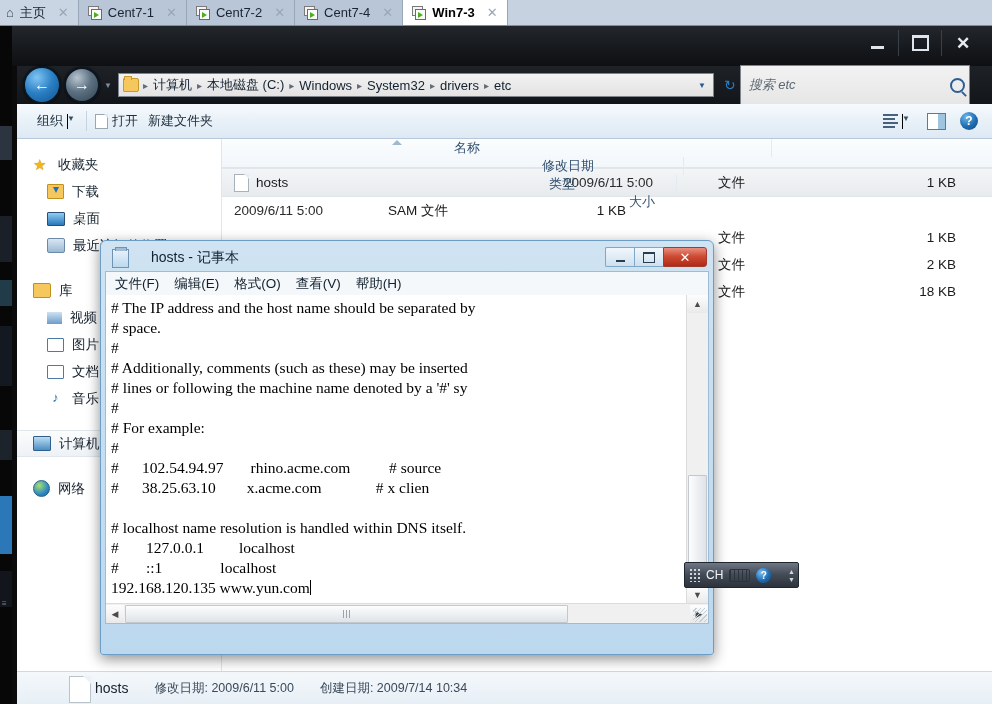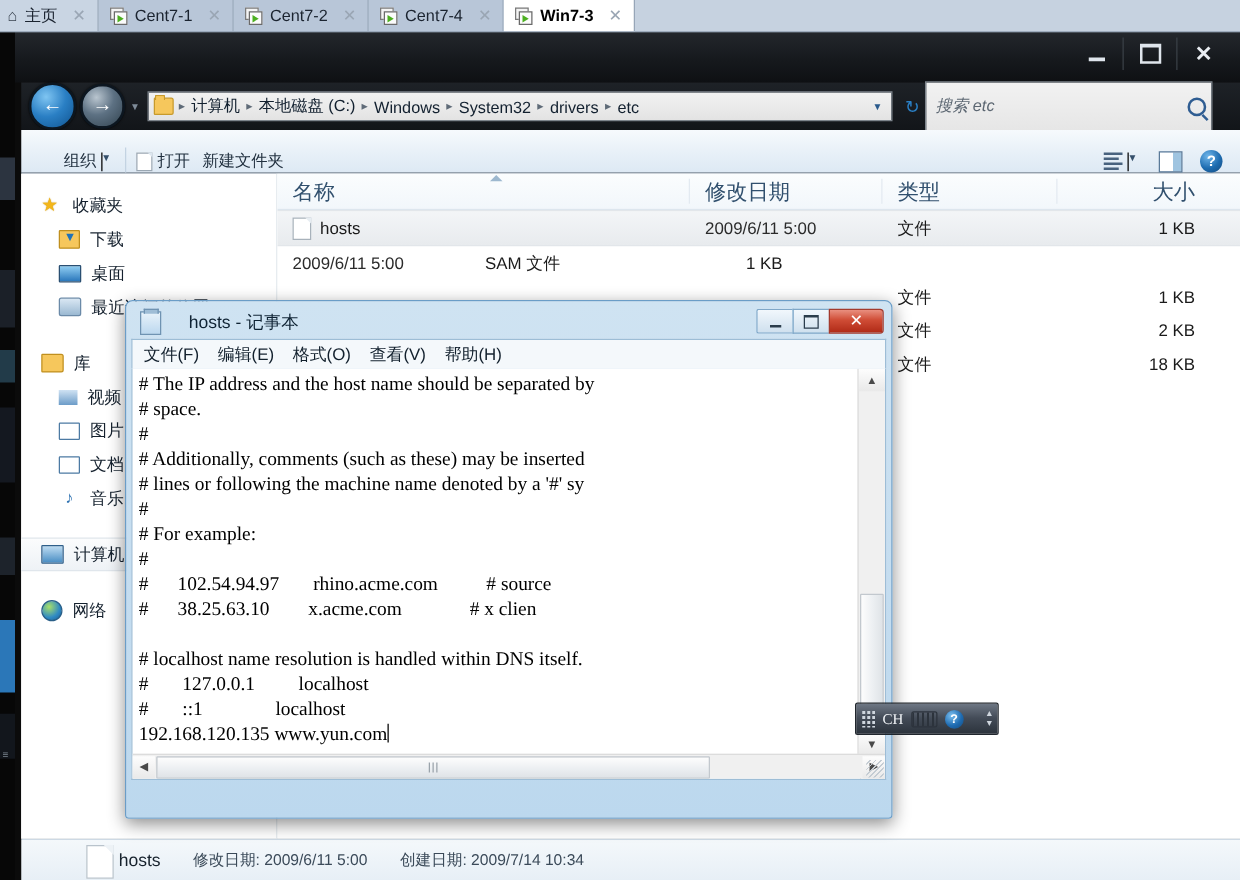--- a/index.html
+++ b/index.html
@@ -101,21 +101,21 @@
   }
   .searchbox .txt{flex:1;}
   .mag{width:11px;height:11px;border:2px solid #2f5d92;border-radius:50%;position:relative;}
   .mag::after{content:"";position:absolute;right:-4px;bottom:-4px;width:6px;height:2px;background:#2f5d92;transform:rotate(45deg);}
 
   
   .cmdbar{
     position:absolute;left:17px;top:104px;width:975px;height:35px;
     background:linear-gradient(180deg,#f6fafd 0%,#e9f1f8 48%,#dde9f4 100%);
     border-bottom:1px solid #b6c8da;
-    display:flex;align-items:flex-end;box-sizing:border-box;padding-left:34px;
+    display:flex;align-items:center;box-sizing:border-box;padding-left:20px;
   }
   .cmd-item{display:flex;align-items:center;gap:4px;font-size:13px;color:#21303f;padding:0 10px 0 0;white-space:nowrap;}
   .cmd-item .caret{font-size:8px;color:#35506b;}
   .cmd-sep{width:1px;height:20px;background:#c3d3e2;margin:0 8px;}
   .cmd-fileicon{width:11px;height:13px;background:#fff;border:1px solid #9aa7b3;position:relative;}
   .cmd-fileicon::after{content:"";position:absolute;right:-1px;top:-1px;border-top:4px solid #dce6ef;border-left:4px solid transparent;}
   .cmd-right{margin-left:auto;display:flex;align-items:center;gap:14px;padding-right:14px;}
   .viewicon{width:15px;height:14px;display:flex;flex-direction:column;justify-content:space-between;}
   .viewicon i{display:block;height:2px;background:#48627e;}
   .viewicon i:nth-child(1){width:15px;}
@@ -153,21 +153,21 @@
   .ic-sq{width:15px;height:12px;border:1px solid #4c7aa3;border-radius:1px;}
   .ic-music{color:#2a6fb0;font-size:13px;line-height:13px;}
   .ic-pc{width:16px;height:13px;background:linear-gradient(180deg,#bedcf2 0%,#4a8ec4 100%);border:1px solid #2f5f8a;border-radius:1px;}
   .ic-net{width:15px;height:15px;border-radius:50%;background:radial-gradient(circle at 35% 30%,#a8e06a 0%,#2f8ac4 60%,#1d5e8e 100%);border:1px solid #2a5f88;}
 
   .filelist{flex:1;position:relative;background:#fff;}
   .col-head{
     display:flex;height:28px;align-items:center;
     background:linear-gradient(180deg,#fbfdfe 0%,#f2f7fb 100%);
     border-bottom:1px solid #dde6ee;
-    font-size:17px;color:#31506e;position:relative;
+    font-size:13px;color:#31506e;position:relative;flex-direction:column;
   }
   .col-head .ch{padding-left:12px;box-sizing:border-box;border-right:1px solid #e3eaf1;height:20px;display:flex;align-items:center;}
   .ch.c-name{width:330px;}
   .ch.c-date{width:154px;}
   .ch.c-type{width:140px;}
   .ch.c-size{width:124px;justify-content:flex-end;padding-right:14px;border-right:none;}
   .sortarrow{position:absolute;left:170px;top:1px;width:0;height:0;border-left:5px solid transparent;border-right:5px solid transparent;border-bottom:5px solid #9db8cf;}
   .row{display:flex;height:27px;align-items:center;font-size:13.5px;color:#1a1a1a;}
   .row.sel{background:linear-gradient(180deg,#f3f5f7 0%,#e8ebee 100%);border-top:1px solid #e2e6ea;border-bottom:1px solid #e2e6ea;}
   .row .cell{box-sizing:border-box;padding-left:12px;}
@@ -278,21 +278,21 @@
   
   .imebar{
     position:absolute;left:684px;top:562px;width:115px;height:26px;
     background:linear-gradient(180deg,#6e7784 0%,#434b57 48%,#2c333c 100%);
     border:1px solid #20262d;border-radius:2px;
     display:flex;align-items:center;gap:6px;padding-left:4px;box-sizing:border-box;
   }
   .ime-dots{width:11px;height:14px;
     background-image:radial-gradient(circle,#cfd6de 40%,transparent 41%);
     background-size:4px 4px;}
-  .ime-ch{color:#f2f5f8;font-size:12px;font-family:Liberation Serif, serif;}
+  .ime-ch{color:#f2f5f8;font-size:12px;font-family:Liberation Sans, sans-serif;}
   .ime-kbd{width:19px;height:11px;background:linear-gradient(180deg,#dfe5ec 0%,#a8b2bd 100%);border:1px solid #2c333c;border-radius:2px;
     background-image:repeating-linear-gradient(90deg,#2c333c 0 1px,transparent 1px 4px);}
   .ime-help{width:15px;height:15px;border-radius:50%;background:radial-gradient(circle at 35% 30%,#7cc0ef 0%,#1f6cb2 55%,#13497d 100%);
     color:#fff;font-size:10px;font-weight:bold;display:flex;align-items:center;justify-content:center;}
   .ime-arrows{margin-left:auto;margin-right:3px;display:flex;flex-direction:column;gap:3px;color:#cfd6de;font-size:7px;line-height:5px;}
 
   
   .strip{position:absolute;left:0;top:26px;width:12px;height:678px;background:#070707;}
   .strip i{position:absolute;left:0;width:12px;display:block;}
   .sg1{top:100px;height:34px;background:#2c3440;}

